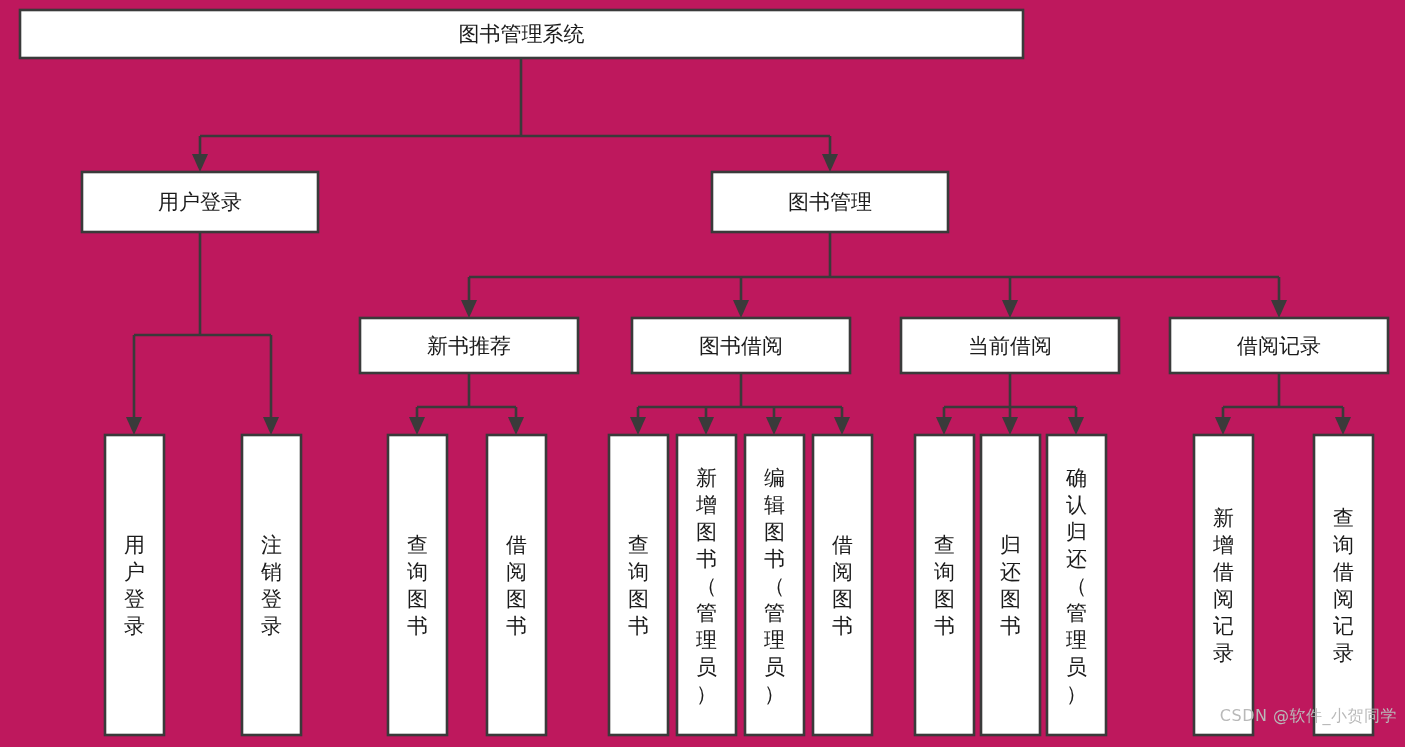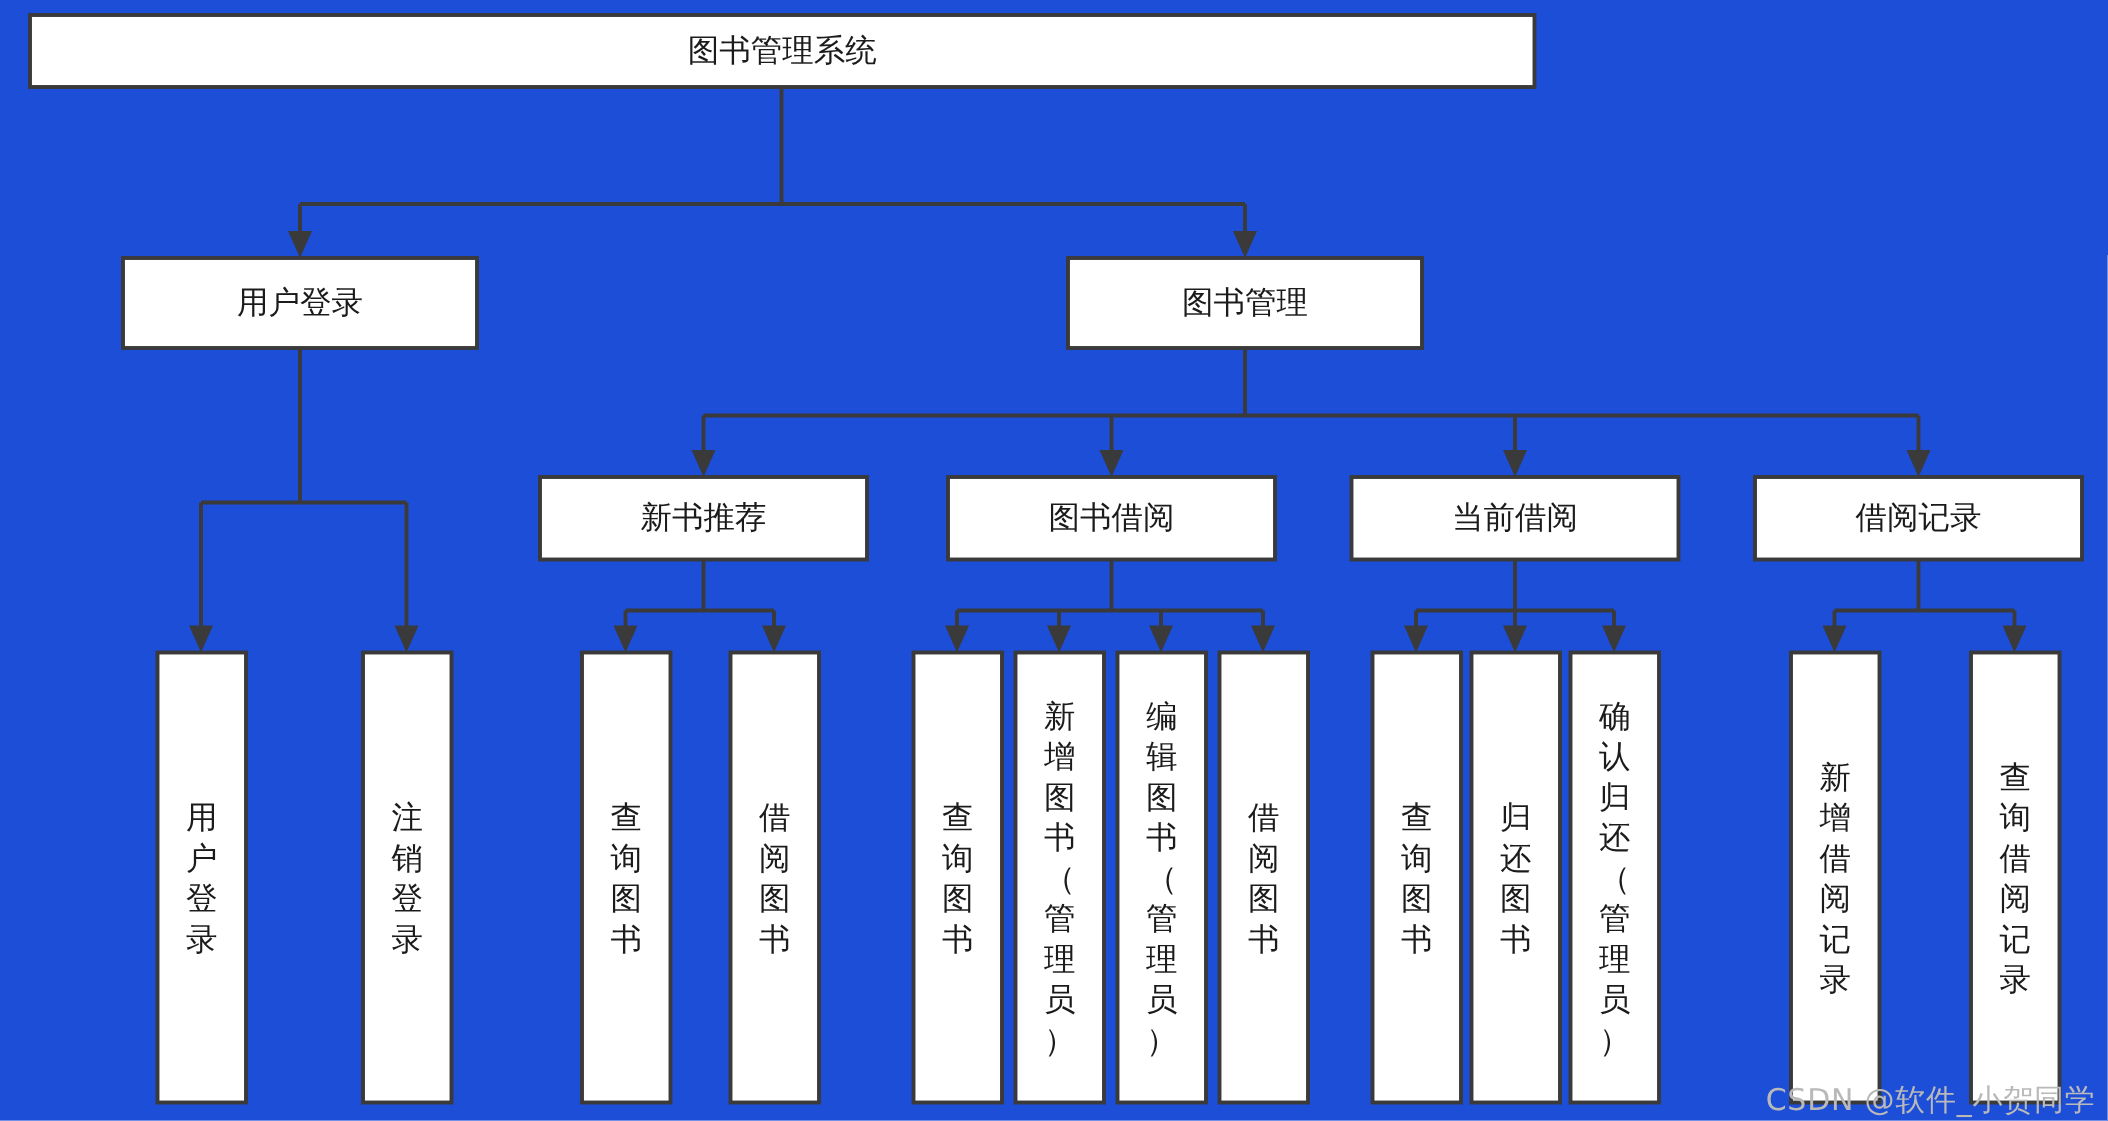--- a/index.html
+++ b/index.html
@@ -10,21 +10,21 @@
   body {
     width: 1405px;
     height: 747px;
     font-family: "DejaVu Sans", "Liberation Sans", sans-serif;
     overflow: hidden;
   }
   #diagram-root {
     position: relative;
     width: 1405px;
     height: 747px;
-    background: #1d4ed8;
+    background: #be185d;
   }
   svg.diagram-canvas {
     position: absolute;
     top: 0;
     left: 0;
     width: 1405px;
     height: 747px;
     display: block;
   }
   .node-rect {
@@ -51,23 +51,23 @@
     fill: none;
     stroke-linecap: butt;
   }
   .arrow-head {
     fill: #3a3a3a;
     stroke: none;
   }
   .watermark {
     position: absolute;
     right: 8px;
-    bottom: 0;
-    font-family: "DejaVu Sans", "Liberation Sans", sans-serif;
-    font-size: 20px;
+    bottom: 20px;
+    font-family: "DejaVu Sans", "Liberation Sans", sans-serif;
+    font-size: 16px;
     color: #b9b9b9;
     white-space: nowrap;
     letter-spacing: 0.5px;
   }
 </style>
 </head>
 <body>
 
 <div id="diagram-root">
   <svg class="diagram-canvas" id="diagram-canvas" viewBox="0 0 1405 747">

